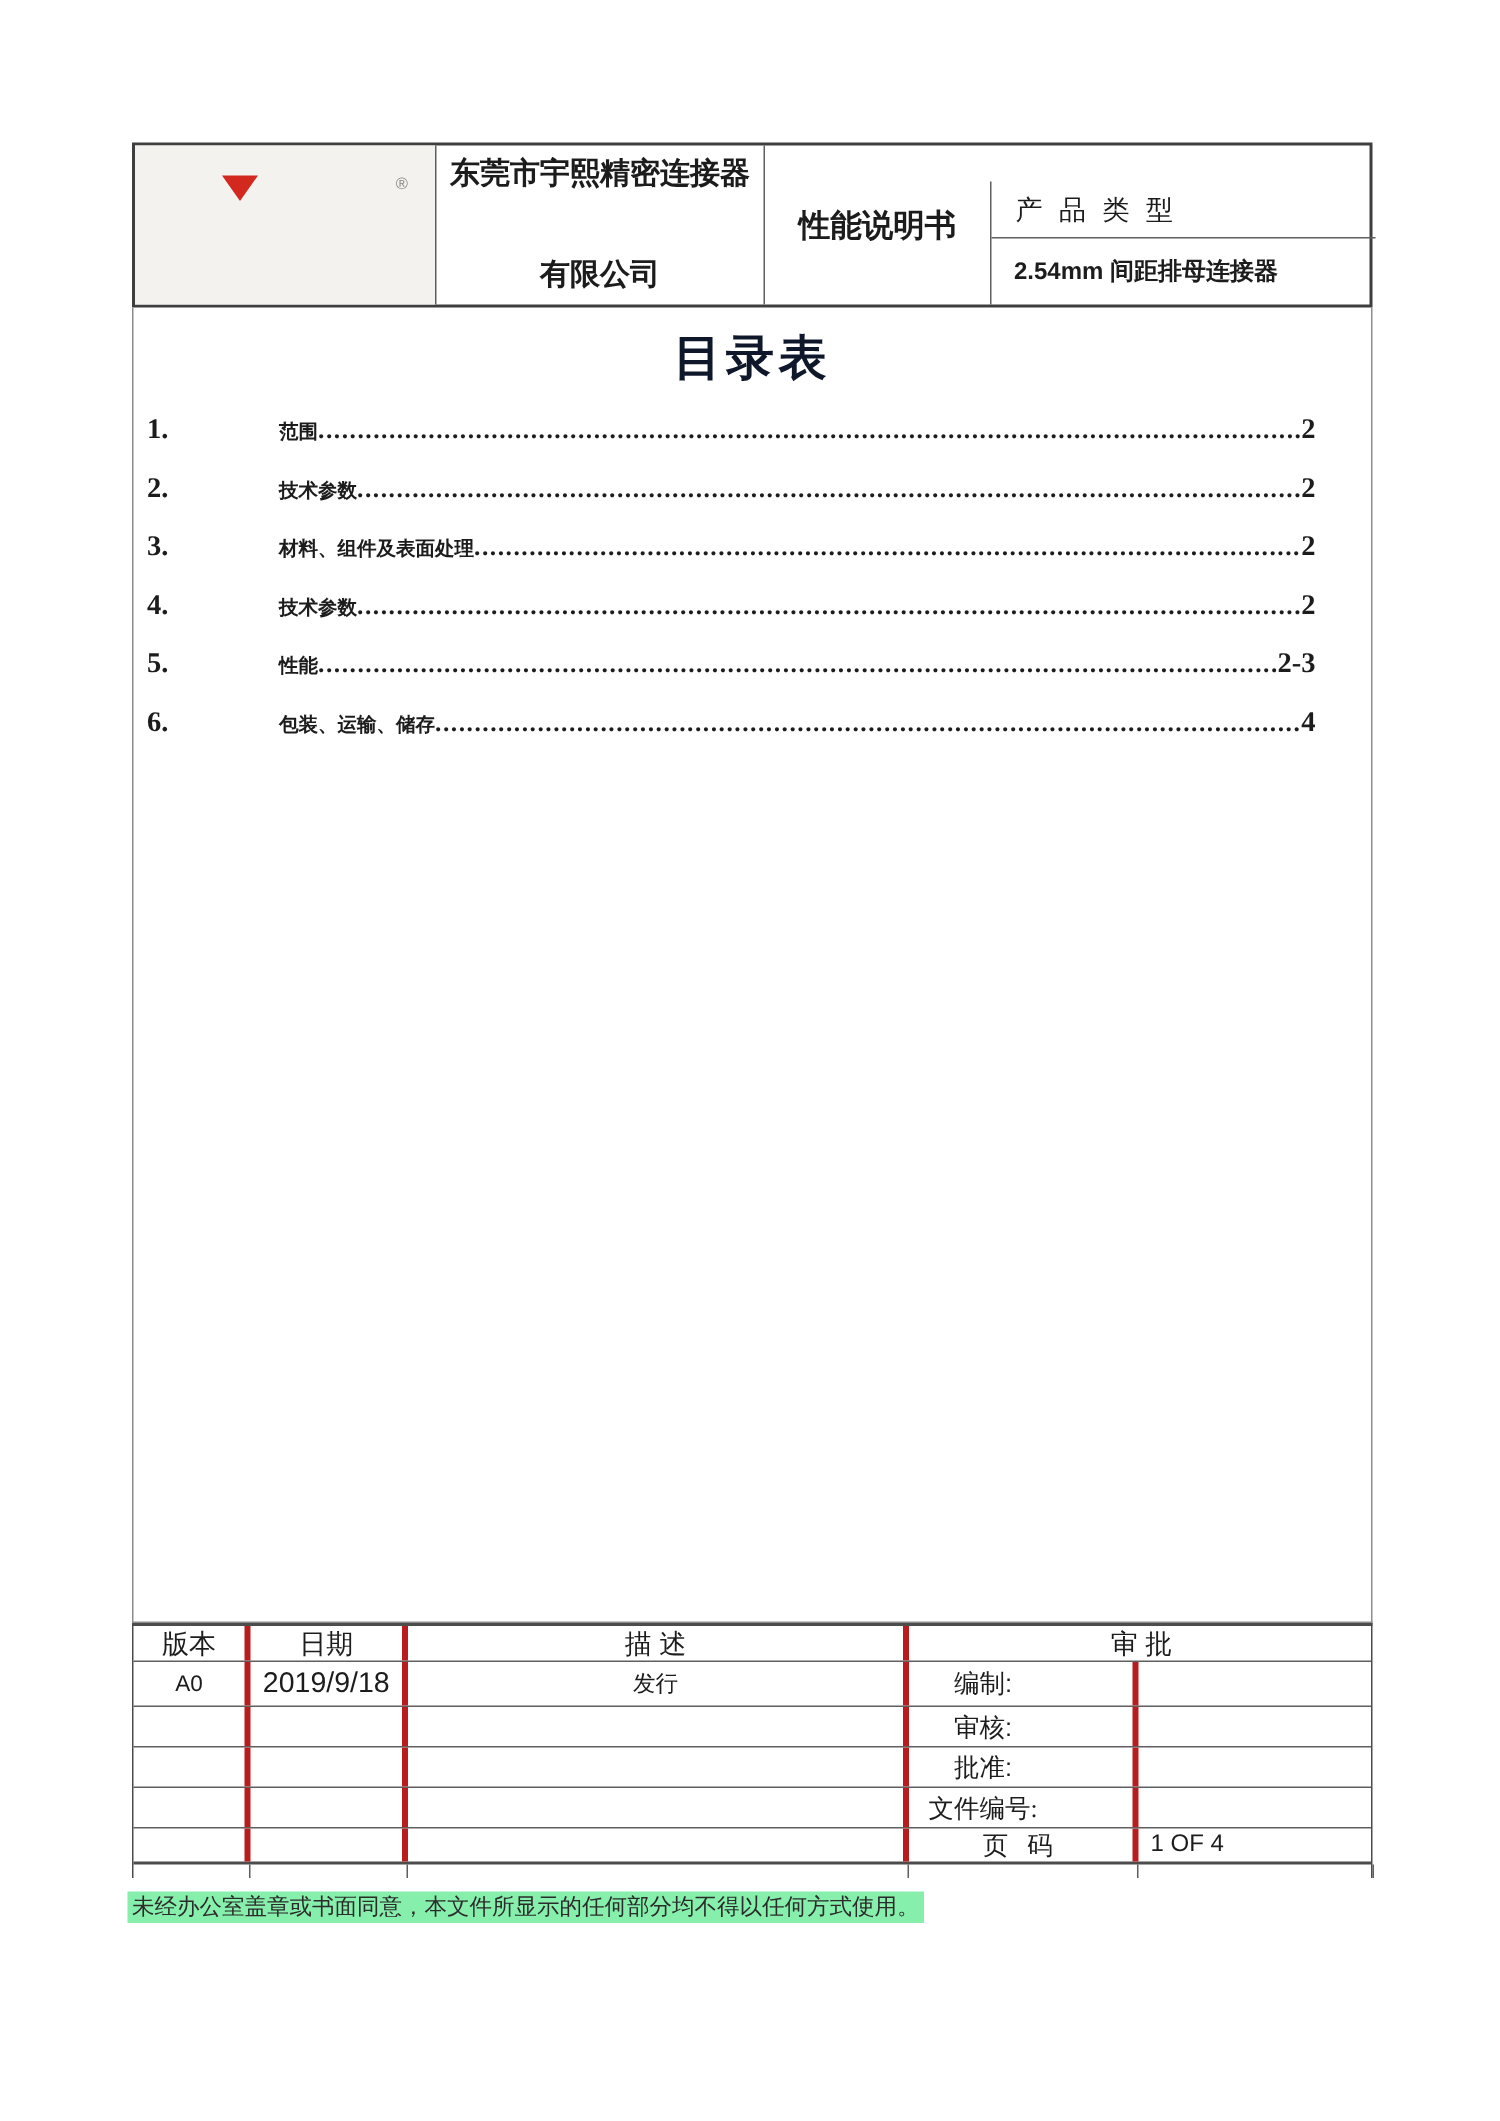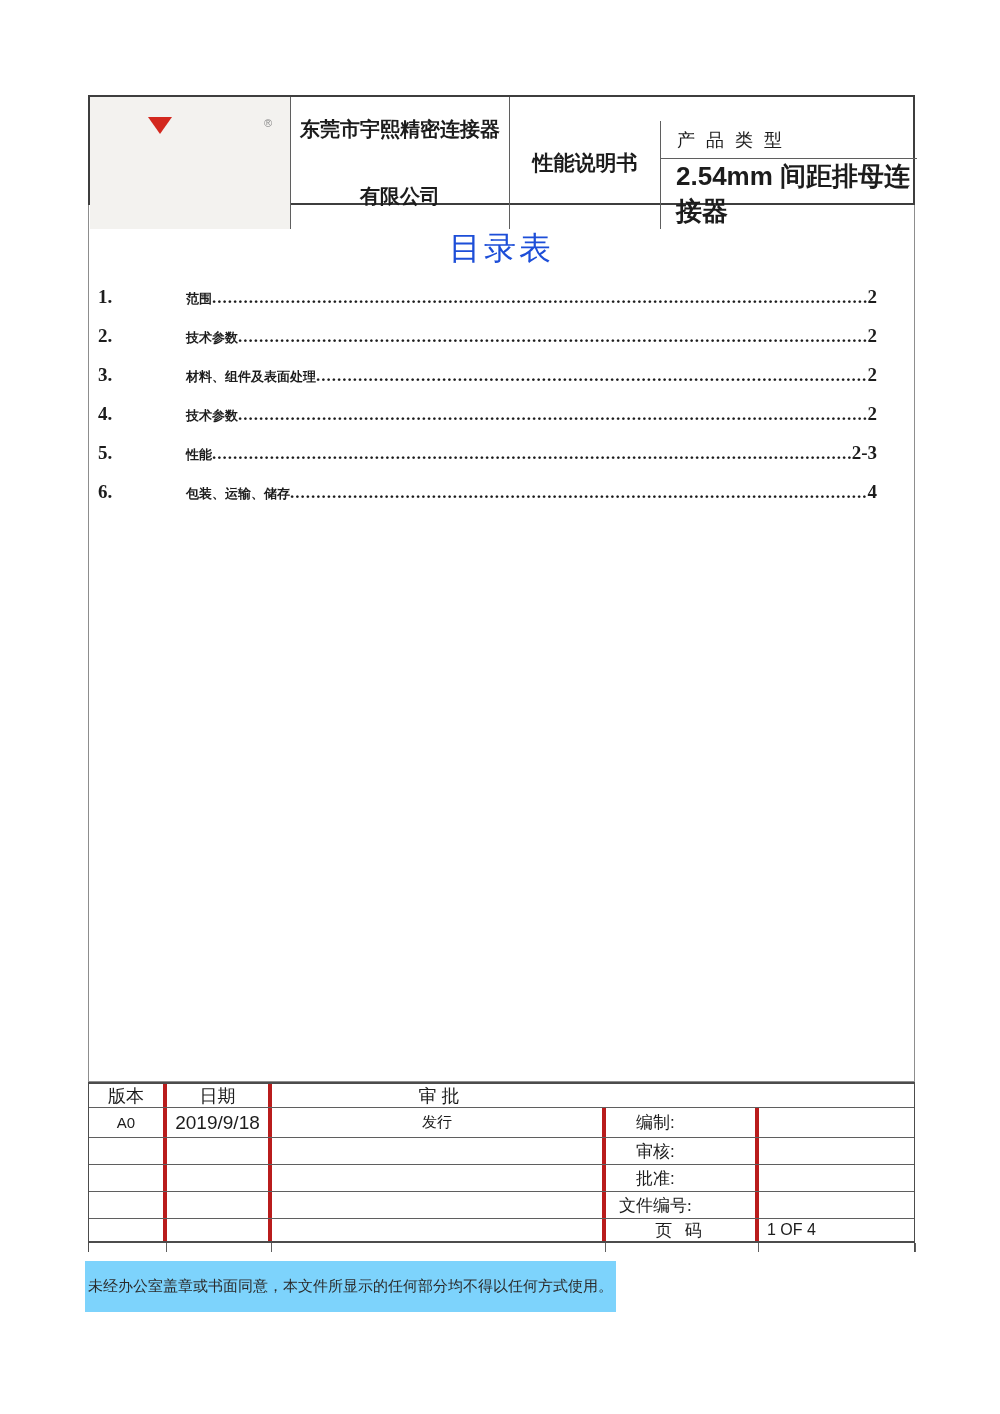--- a/index.html
+++ b/index.html
@@ -74,38 +74,38 @@
     border-bottom: 1px solid #5f5f5f;
     display: flex; align-items: center;
     padding-left: 16px;
     font-size: 18px;
     letter-spacing: 3px;
   }
   .product-type-value {
     flex: 1;
     display: flex; align-items: center;
     padding-left: 15px;
-    font-weight: bold; font-size: 26px;
+    font-weight: bold; font-size: 16px;
   }
 
   
   .toc-box {
     height: 877px;
     border-left: 1px solid #8d8d8d;
     border-right: 1px solid #8d8d8d;
     border-bottom: 1px solid #8d8d8d;
     overflow: hidden;
   }
   .toc-title {
     text-align: center;
     font-size: 32px;
-    font-weight: normal;
+    font-weight: bold;
     letter-spacing: 3px;
-    margin-top: 22px;
-    color: #1d4ed8;
+    margin-top: 12px;
+    color: #0f172a;
   }
   .toc-list {
     margin-top: 15px;
     padding: 0 37px 0 9px;
     list-style: none;
   }
   .toc-item {
     display: flex;
     align-items: baseline;
     height: 39px;
@@ -171,24 +171,24 @@
   .rev-cell.c-pagecode { font-size: 17px; letter-spacing: 4px; }
   .rev-cell.c-pageval { justify-content: flex-start; padding-left: 8px; font-size: 16px; }
   .rev-stub .rev-cell { border-right: 1px solid #5f5f5f; }
 
   
   .footer-notice {
     position: absolute;
     left: -3px;
     margin-top: 9px;
     display: inline-block;
-    background: #7dd3fc;
+    background: #86efac;
     font-size: 15px;
     color: #2b2b2b;
-    padding: 16px 3px;
+    padding: 1px 3px;
     white-space: nowrap;
   }
 </style>
 </head>
 <body>
 
 <div class="page-content">
 
   <div class="header-table">
     <div class="header-cell logo-cell">
@@ -245,20 +245,21 @@
         <span class="toc-dots"></span>
         <span class="toc-page">4</span>
       </li>
     </ul>
   </div>
 
   <div class="rev-table">
     <div class="rev-row rev-head">
       <div class="rev-cell">版本</div>
       <div class="rev-cell">日期</div>
+      <div class="rev-cell">描  述</div>
       <div class="rev-cell">审  批</div>
     </div>
 
     <div class="rev-row rev-r1">
       <div class="rev-cell">A0</div>
       <div class="rev-cell c-date">2019/9/18</div>
       <div class="rev-cell">发行</div>
       <div class="rev-cell c-label">编制:</div>
       <div class="rev-cell"></div>
     </div>

